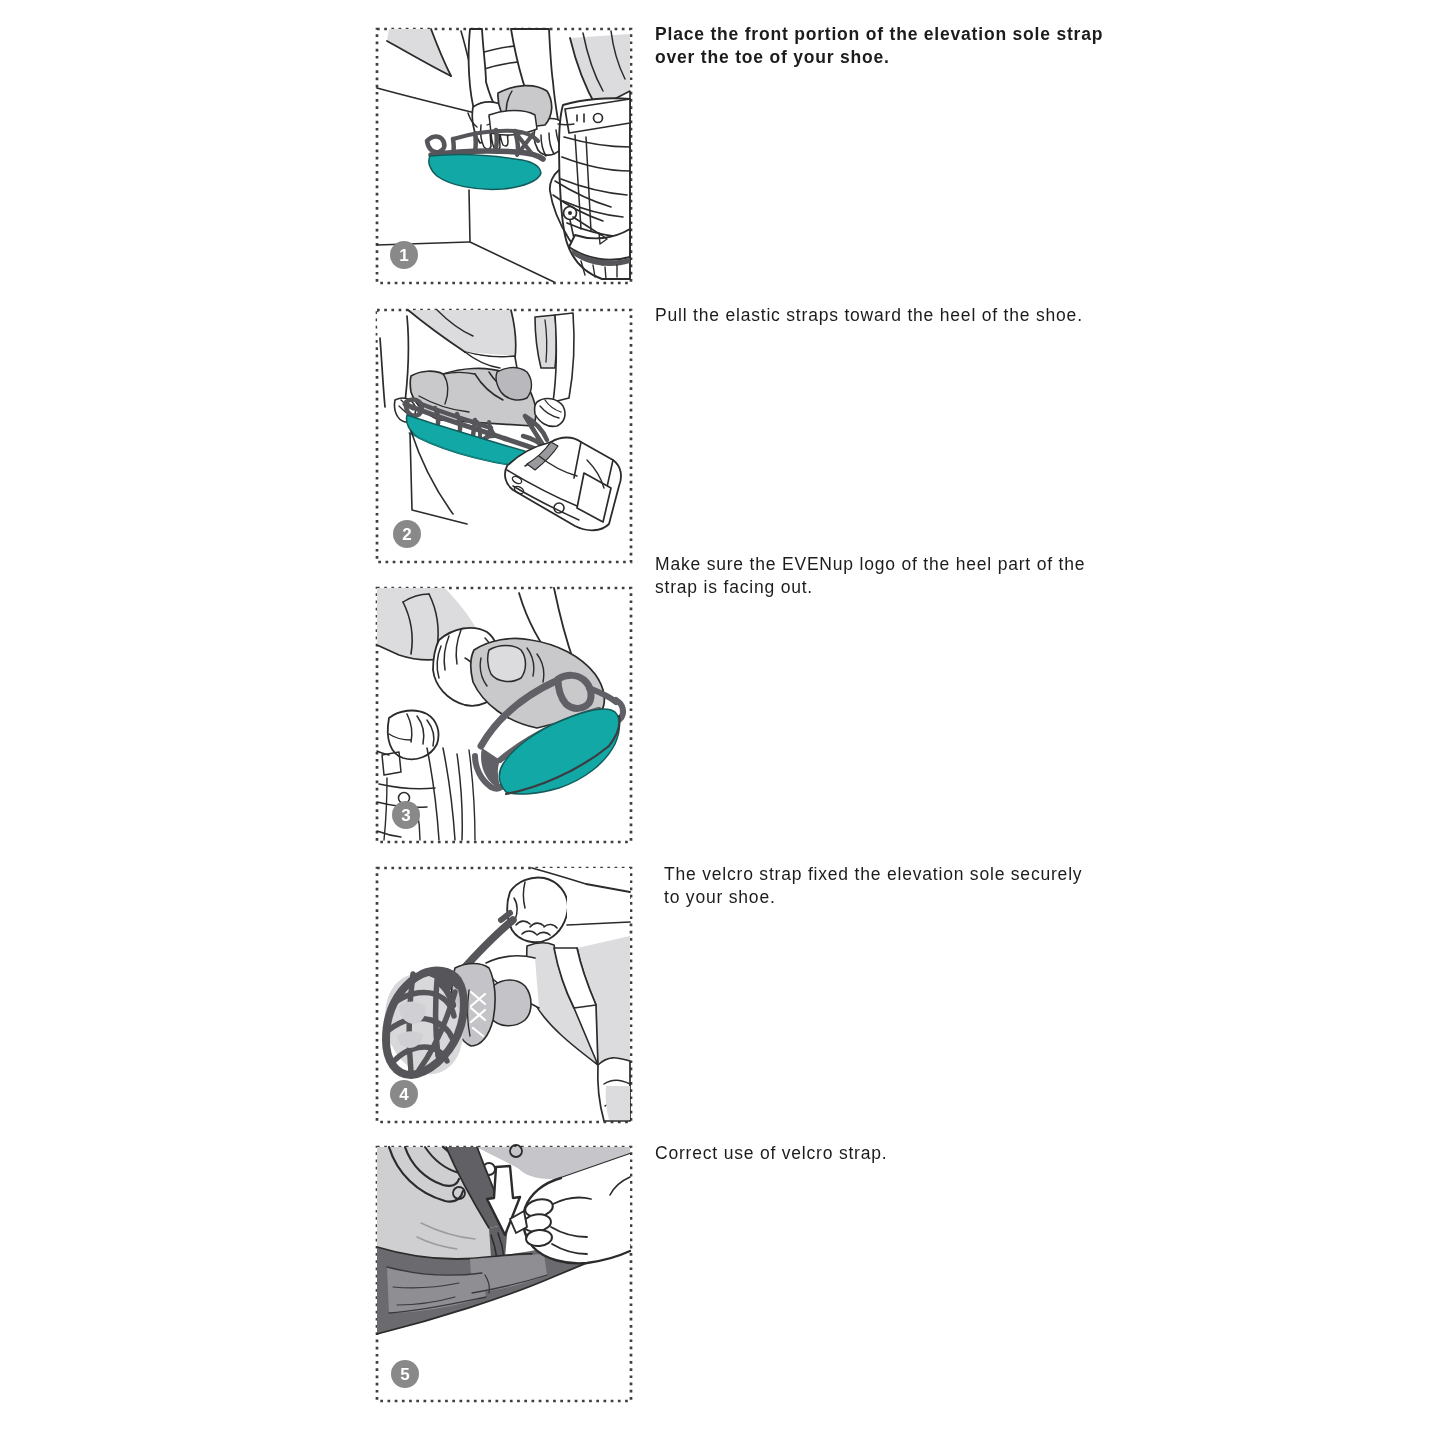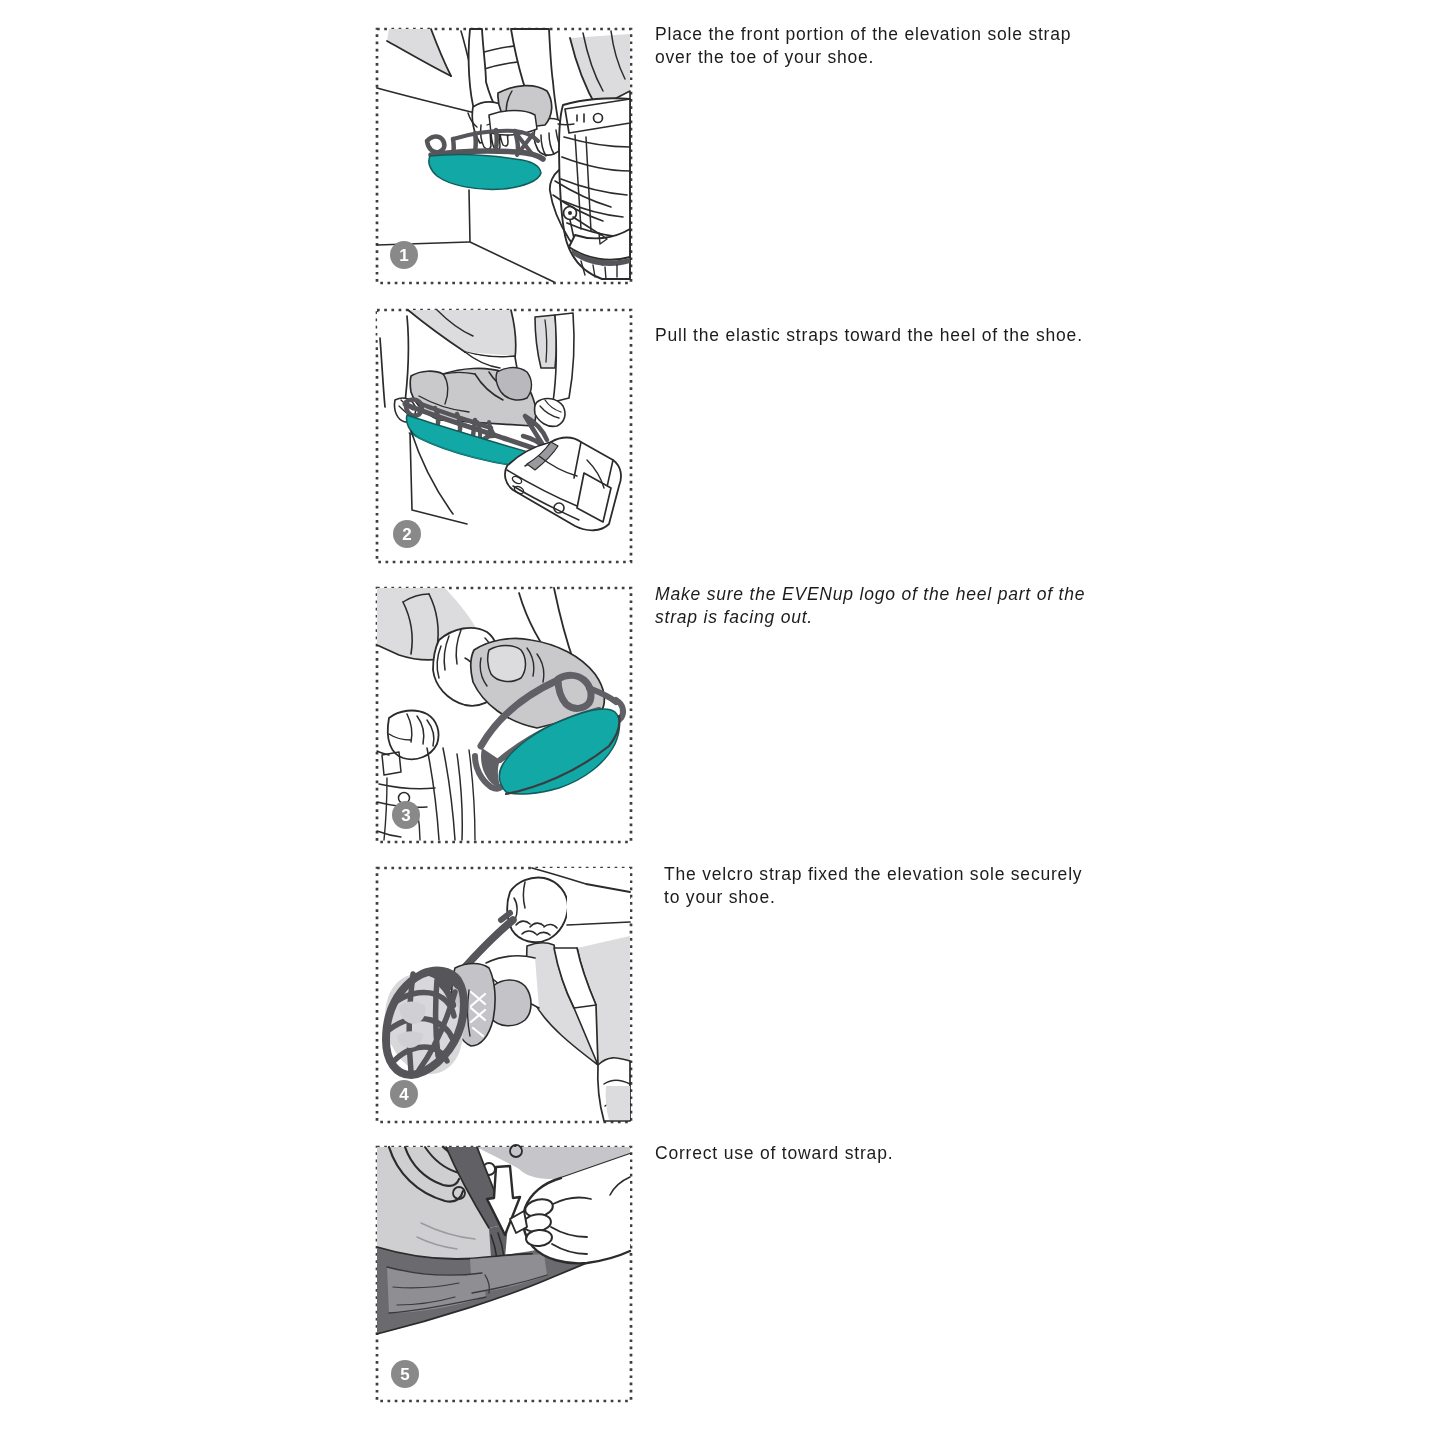--- a/index.html
+++ b/index.html
@@ -255,17 +255,17 @@
     <circle cx="407" cy="534" r="14" fill="#898989"></circle>
       <text x="407" y="540">2</text>
     <circle cx="406" cy="815" r="14" fill="#898989"></circle>
       <text x="406" y="821">3</text>
     <circle cx="404" cy="1094" r="14" fill="#898989"></circle>
       <text x="404" y="1100">4</text>
     <circle cx="405" cy="1374" r="14" fill="#898989"></circle>
       <text x="405" y="1380">5</text>
   </g>
 </svg>
-<div class="txt" style="top:23px;">Place the front portion of the elevation sole strap<br>over the toe of your shoe.</div>
-<div class="txt" style="top:304px;margin-top:20px;">Pull the elastic straps toward the heel of the shoe.</div>
-<div class="txt" style="top:583px;font-style:italic;">Make sure the EVENup logo of the heel part of the<br>strap is facing out.</div>
+<div class="txt" style="top:23px;font-weight:bold;">Place the front portion of the elevation sole strap<br>over the toe of your shoe.</div>
+<div class="txt" style="top:304px;">Pull the elastic straps toward the heel of the shoe.</div>
+<div class="txt" style="top:553px;">Make sure the EVENup logo of the heel part of the<br>strap is facing out.</div>
 <div class="txt" style="top:863px;margin-left:9px;">The velcro strap fixed the elevation sole securely<br>to your shoe.</div>
-<div class="txt" style="top:1142px;">Correct use of toward strap.</div>
+<div class="txt" style="top:1142px;">Correct use of velcro strap.</div>
 
 </body></html>

